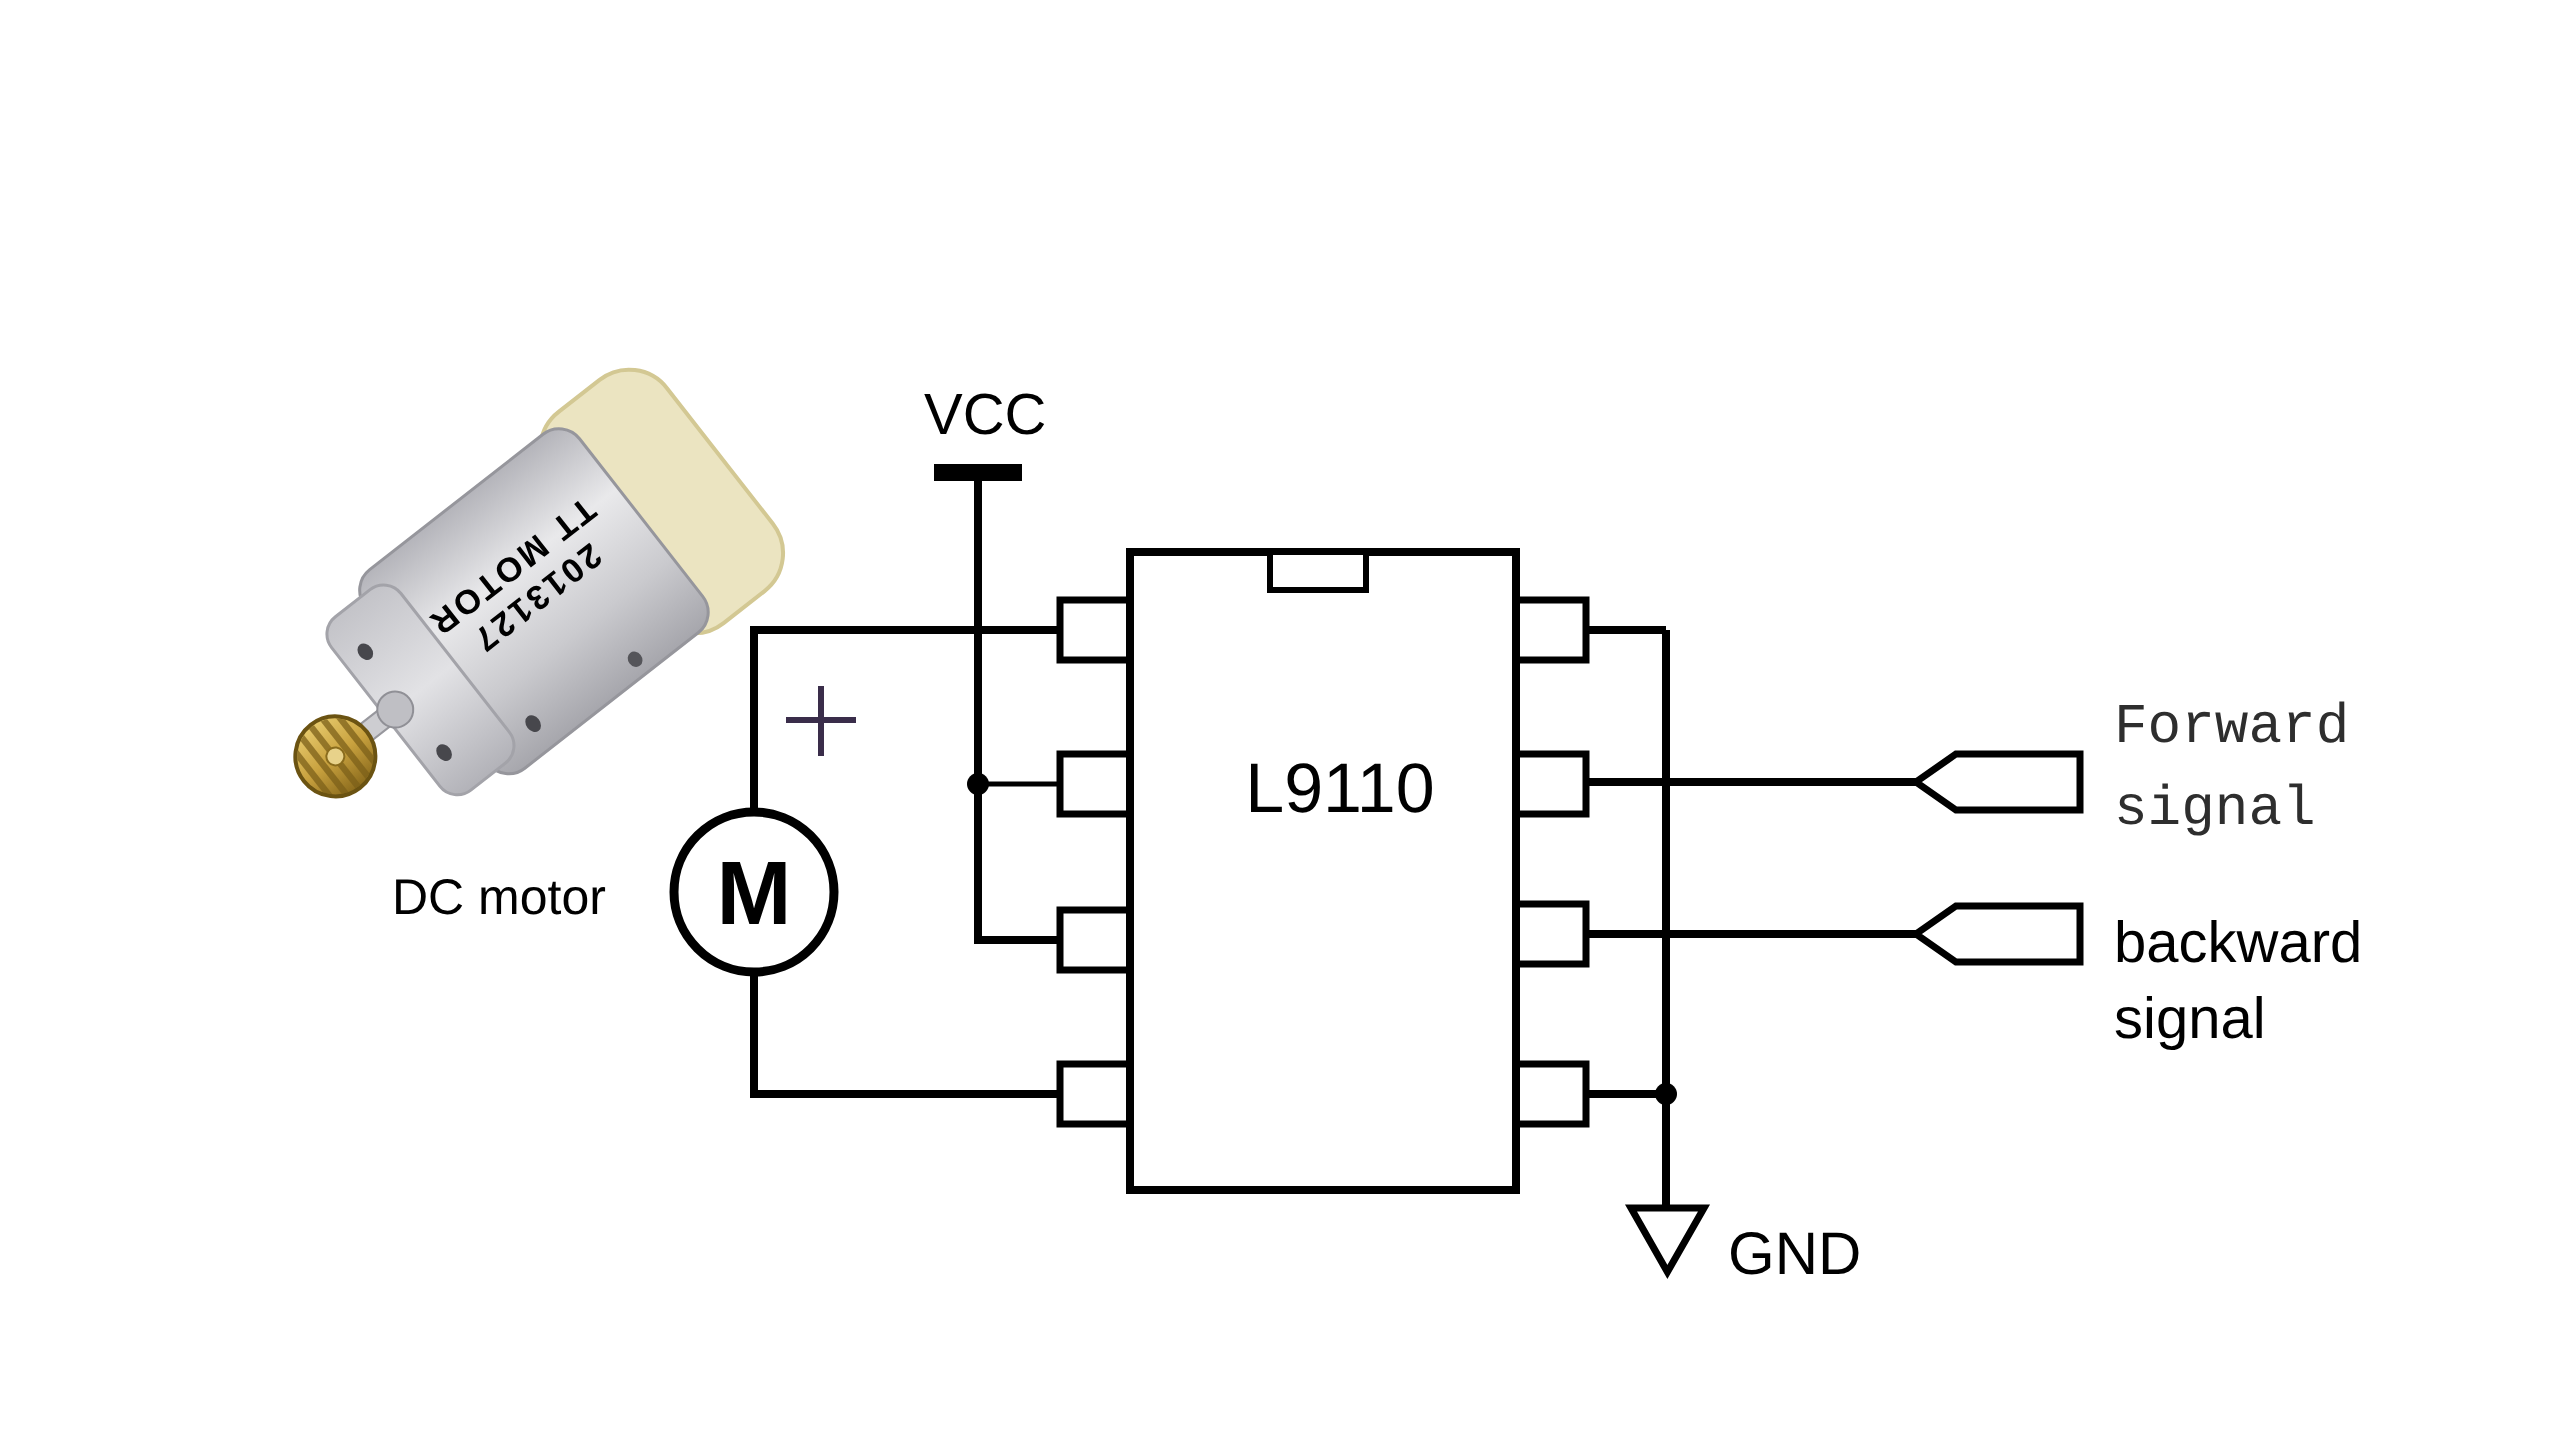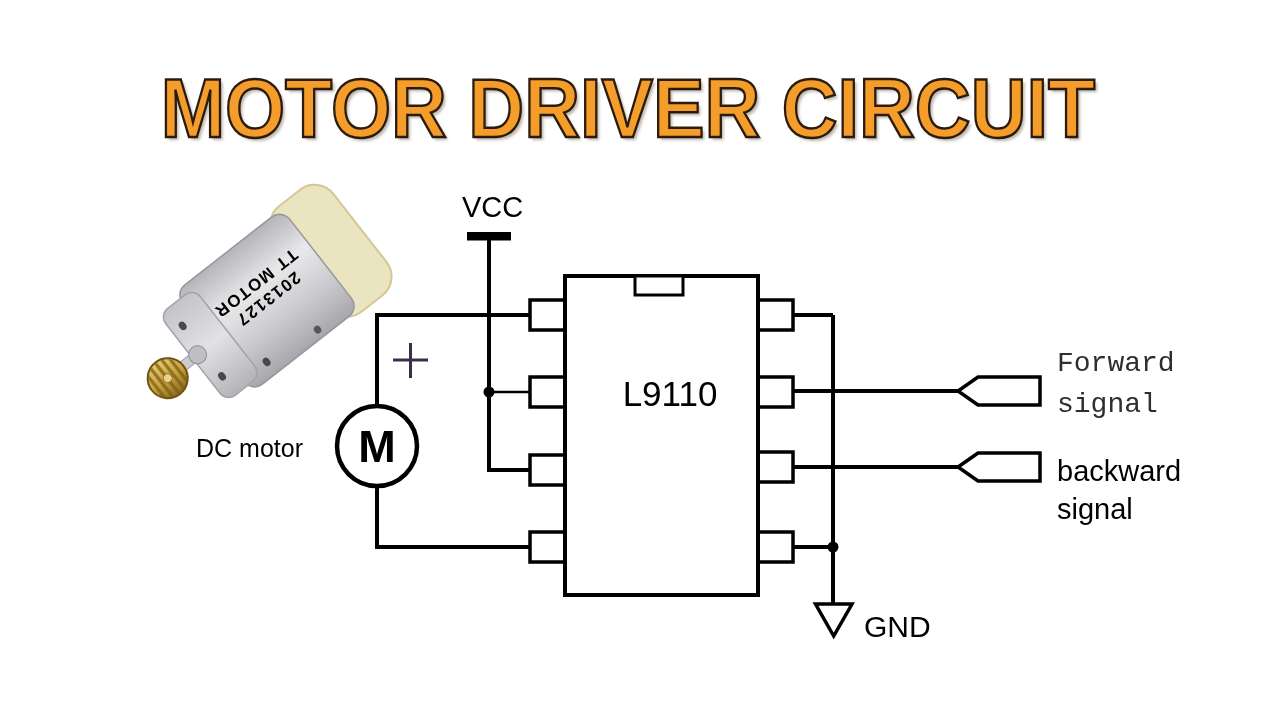--- a/index.html
+++ b/index.html
@@ -12,23 +12,20 @@
          text-shadow:3px 3px 3px rgba(90,70,40,0.40);
          transform:translateX(-12px) scaleX(0.92);transform-origin:center;white-space:nowrap;}
   svg text{font-family:"Liberation Sans",sans-serif;fill:#000;}
   svg text.mono{font-family:"Liberation Mono",monospace;fill:#2E2E2E;}
 </style>
 </head>
 <body>
 
 <div class="stage">
 
-  <div class="title-wrap">
-    <h1 class="title">MOTOR DRIVER CIRCUIT</h1>
-  </div>
 
   <svg width="1280" height="720" viewBox="0 0 1280 720" style="position:absolute;left:0;top:0;">
     <defs>
       <linearGradient id="silverGrad" x1="0" y1="0" x2="0" y2="1">
         <stop offset="0" stop-color="#b4b4ba"></stop>
         <stop offset="0.35" stop-color="#e9e9eb"></stop>
         <stop offset="0.7" stop-color="#cacace"></stop>
         <stop offset="1" stop-color="#a6a6ac"></stop>
       </linearGradient>
       <linearGradient id="plateGrad" x1="0" y1="0" x2="0" y2="1">

